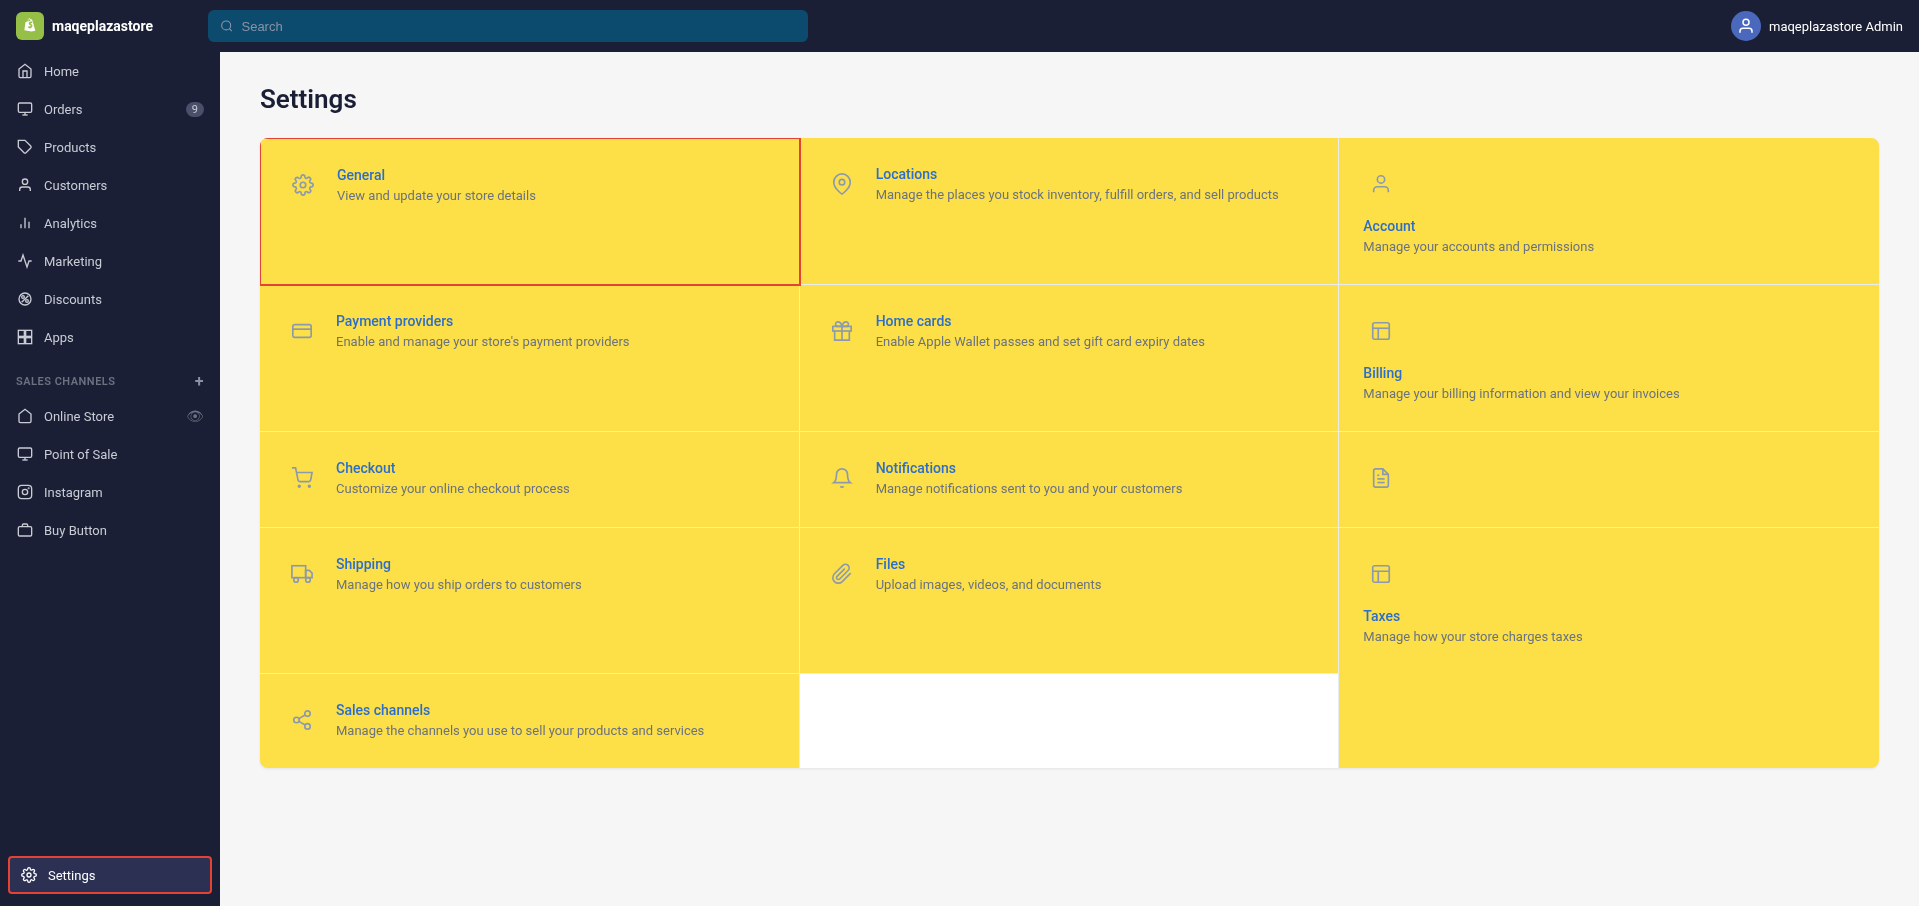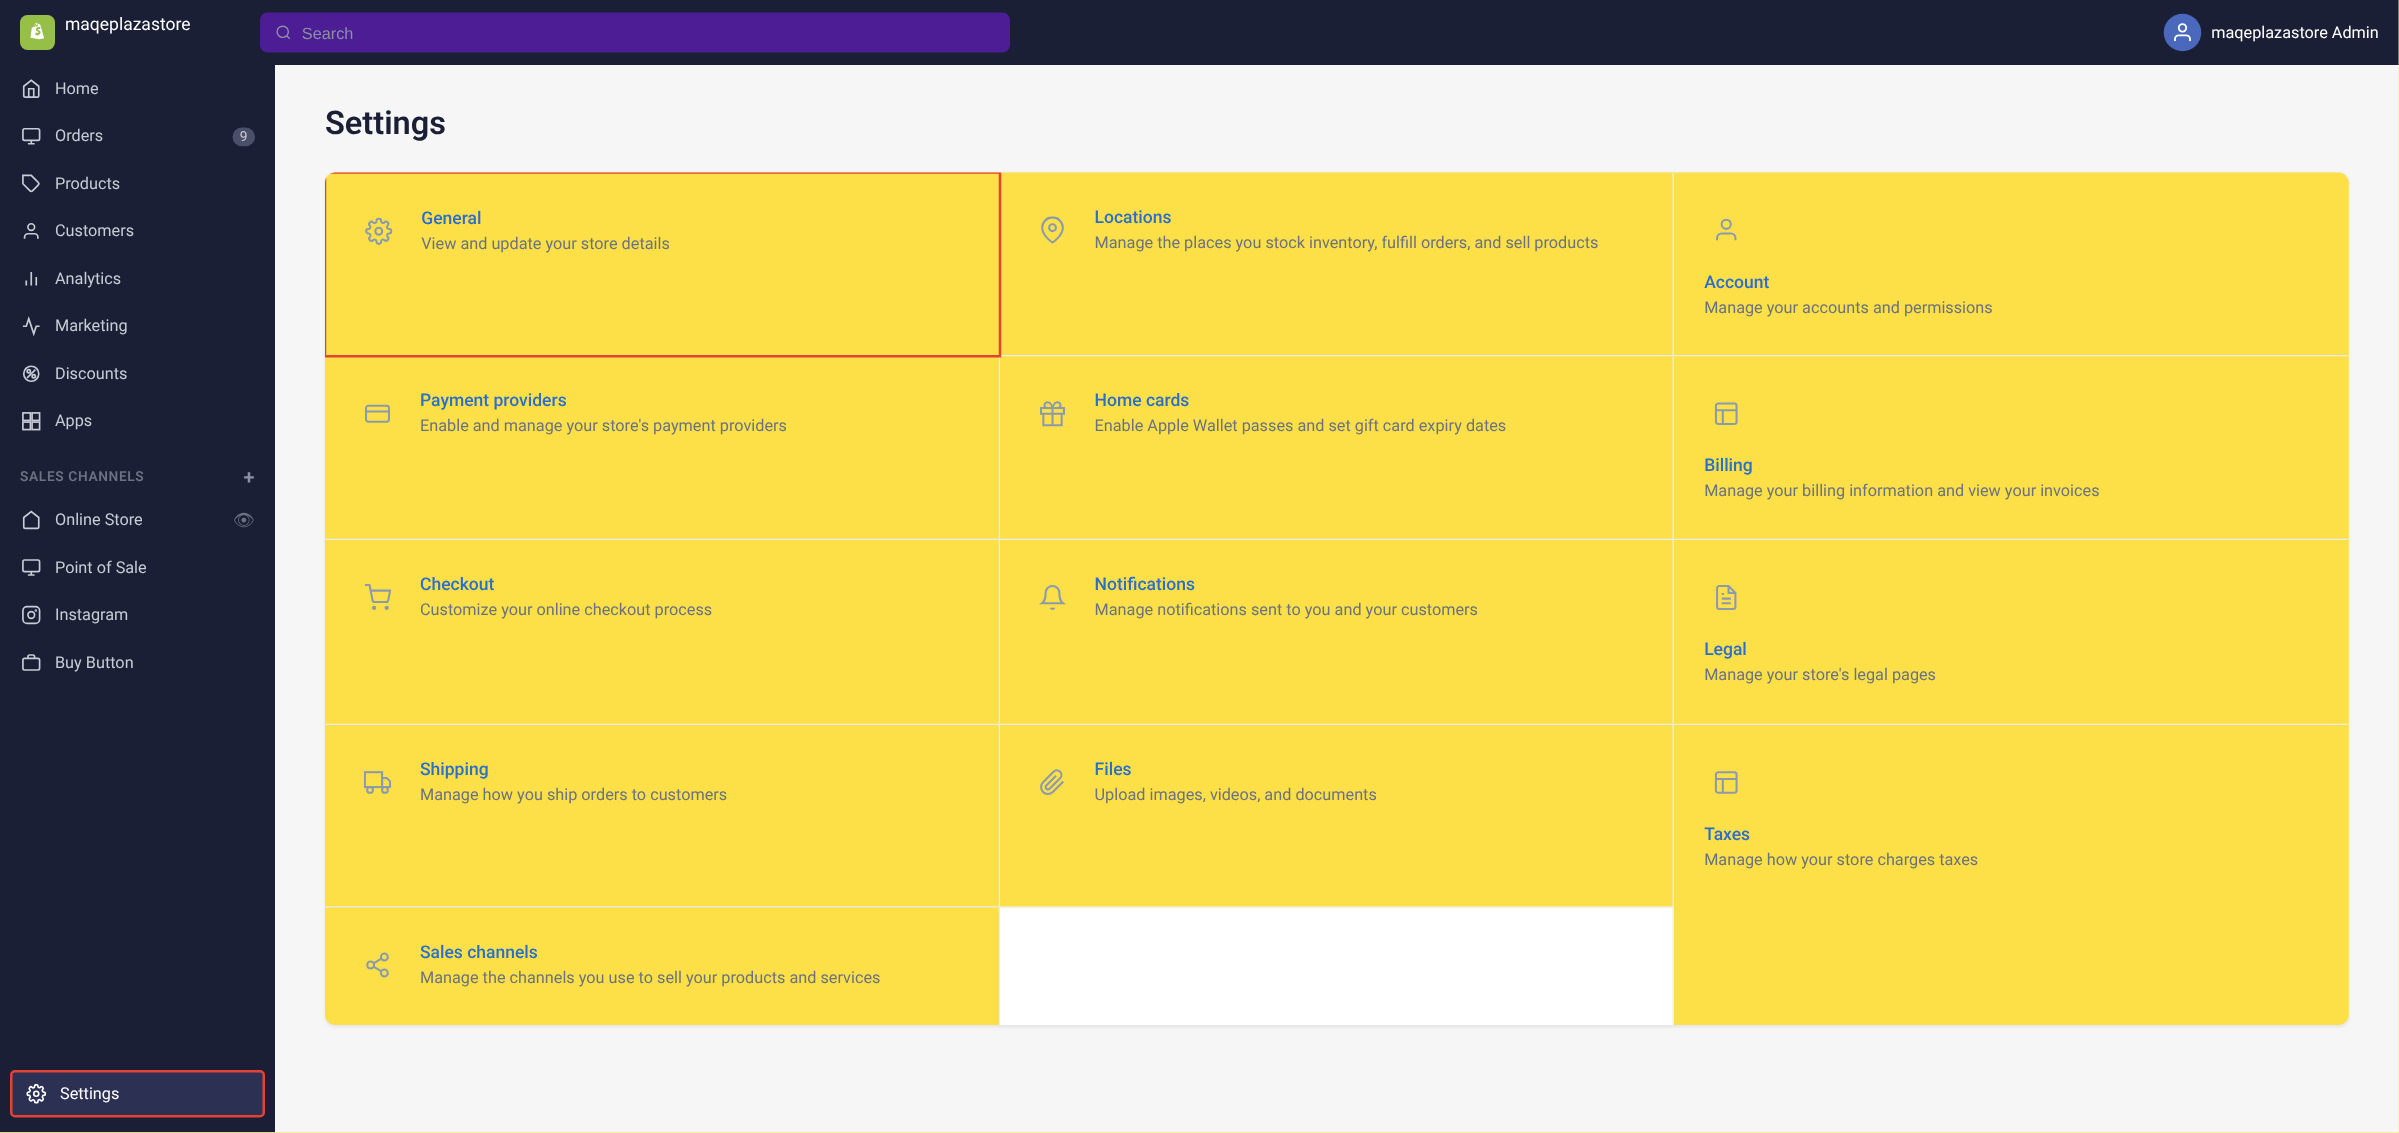--- a/index.html
+++ b/index.html
@@ -9,28 +9,28 @@
     .topnav {
       background: #1a1f36;
       height: 52px;
       display: flex;
       align-items: center;
       padding: 0 16px;
       flex-shrink: 0;
       gap: 12px;
     }
     .topnav-brand {
-      display: flex; align-items: flex-start; gap: 8px; color: white; font-weight: 400; font-size: 14px; min-width: 180px;
+      display: flex; align-items: center; gap: 8px; color: white; font-weight: 700; font-size: 14px; min-width: 180px;
     }
     .shopify-logo {
       width: 28px; height: 28px; background: #96bf48; border-radius: 6px; display: flex; align-items: center; justify-content: center;
     }
     .shopify-logo svg { width: 18px; height: 18px; }
     .search-bar {
-      flex: 1; max-width: 600px; display: flex; align-items: center; background: #4c1d95; border-radius: 6px; padding: 0 12px; height: 32px; gap: 8px;
+      flex: 1; max-width: 600px; display: flex; align-items: center; background: #0c4a6e; border-radius: 6px; padding: 0 12px; height: 32px; gap: 8px;
     }
     .search-bar input {
       background: none; border: none; outline: none; color: #c9ccd4; font-size: 13px; width: 100%;
     }
     .search-bar input::placeholder { color: #8c92a4; }
     .topnav-right {
       margin-left: auto; display: flex; align-items: center; gap: 8px; color: #ffffff; font-size: 13px;
     }
     .admin-avatar {
       width: 30px; height: 30px; border-radius: 50%; background: #4a69bd; display: flex; align-items: center; justify-content: center; color: white; font-size: 12px; font-weight: bold;
@@ -411,24 +411,20 @@
         <div class="settings-item">
           <div class="settings-item-icon">
             <svg viewBox="0 0 24 24" fill="none" stroke="#8c9aad" stroke-width="1.8">
                 <path d="M14 2H6a2 2 0 0 0-2 2v16a2 2 0 0 0 2 2h12a2 2 0 0 0 2-2V8z"></path>
                 <polyline points="14 2 14 8 20 8"></polyline>
                 <line x1="16" y1="13" x2="8" y2="13"></line>
                 <line x1="16" y1="17" x2="8" y2="17"></line>
                 <polyline points="10 9 9 9 8 9"></polyline>
               </svg>
           </div>
-          <div class="settings-item-content">
-            <div class="settings-item-title">Legal</div>
-            <div class="settings-item-desc">Manage your store's legal pages</div>
-          </div>
         </div>
 
         <div class="settings-item">
           <div class="settings-item-icon">
             <svg viewBox="0 0 24 24" fill="none" stroke="#8c9aad" stroke-width="1.8">
                 <rect x="1" y="3" width="15" height="13"></rect>
                 <polygon points="16 8 20 8 23 11 23 16 16 16 16 8"></polygon>
                 <circle cx="5.5" cy="18.5" r="2.5"></circle>
                 <circle cx="18.5" cy="18.5" r="2.5"></circle>
               </svg>

